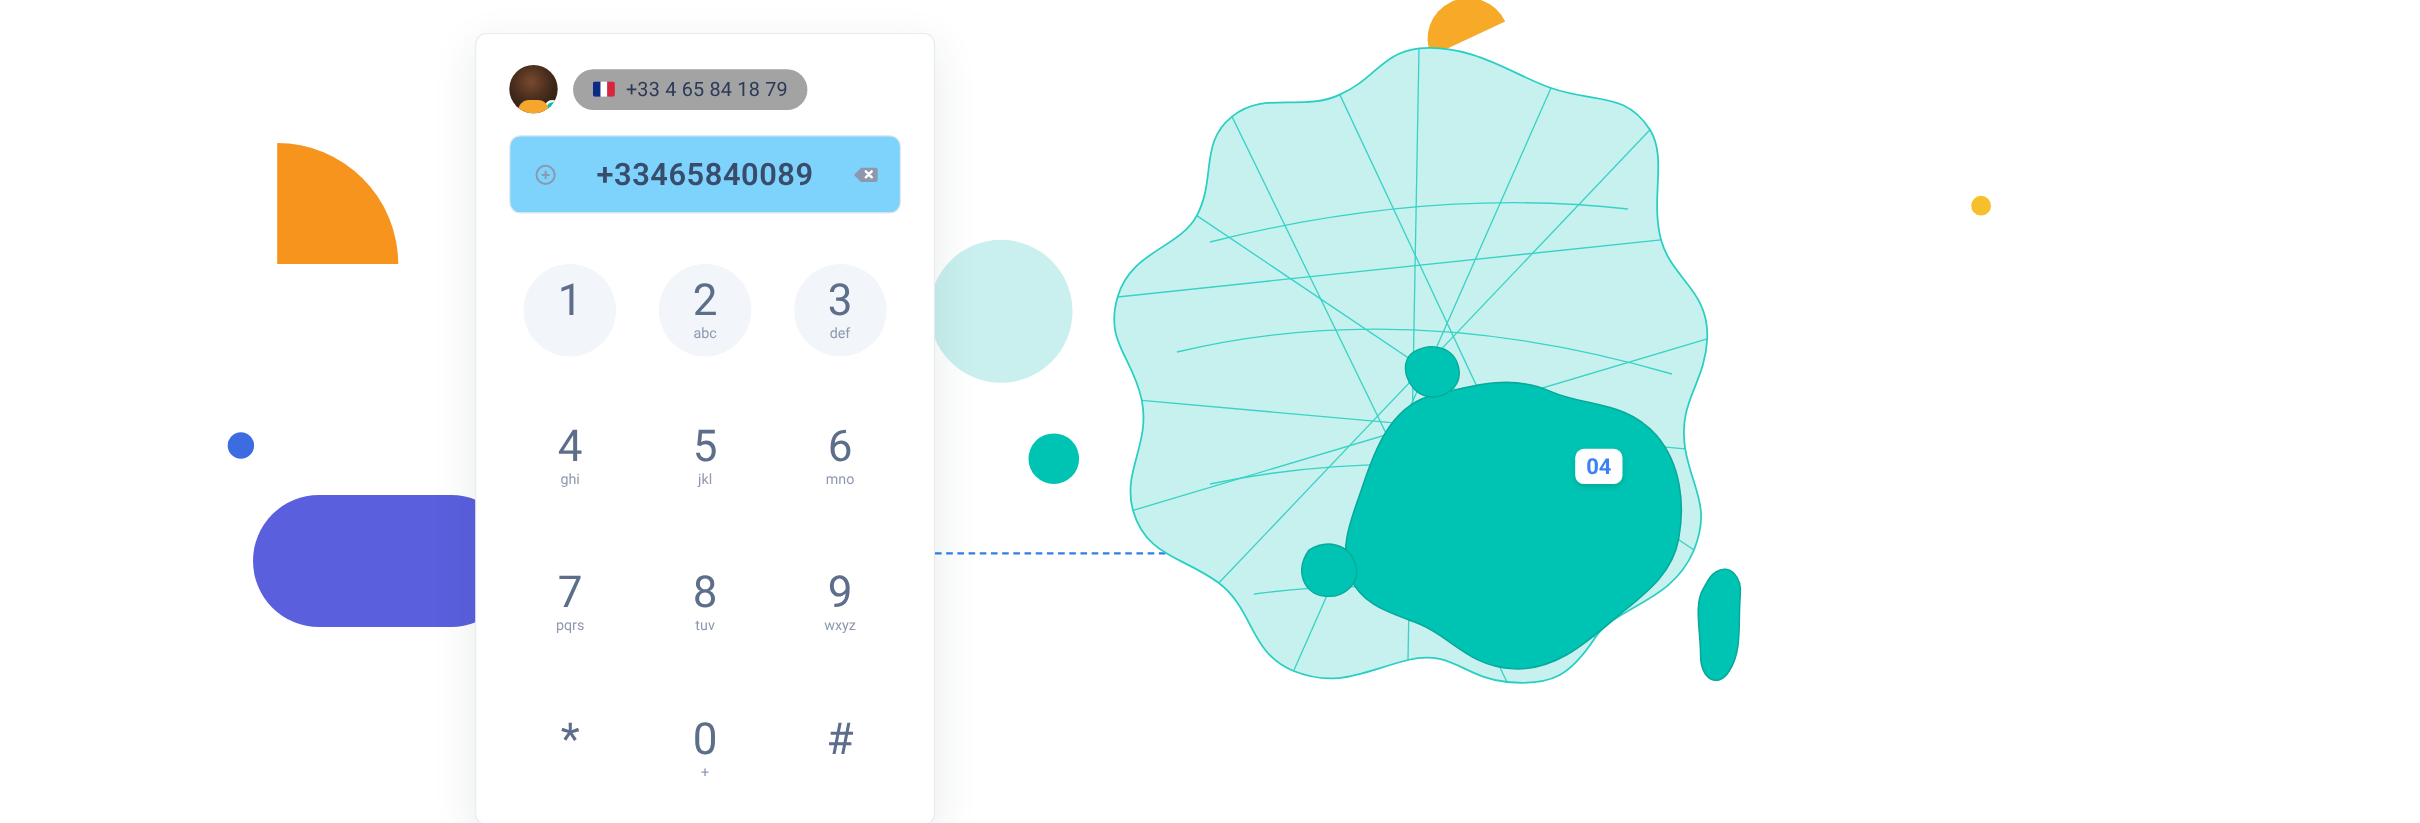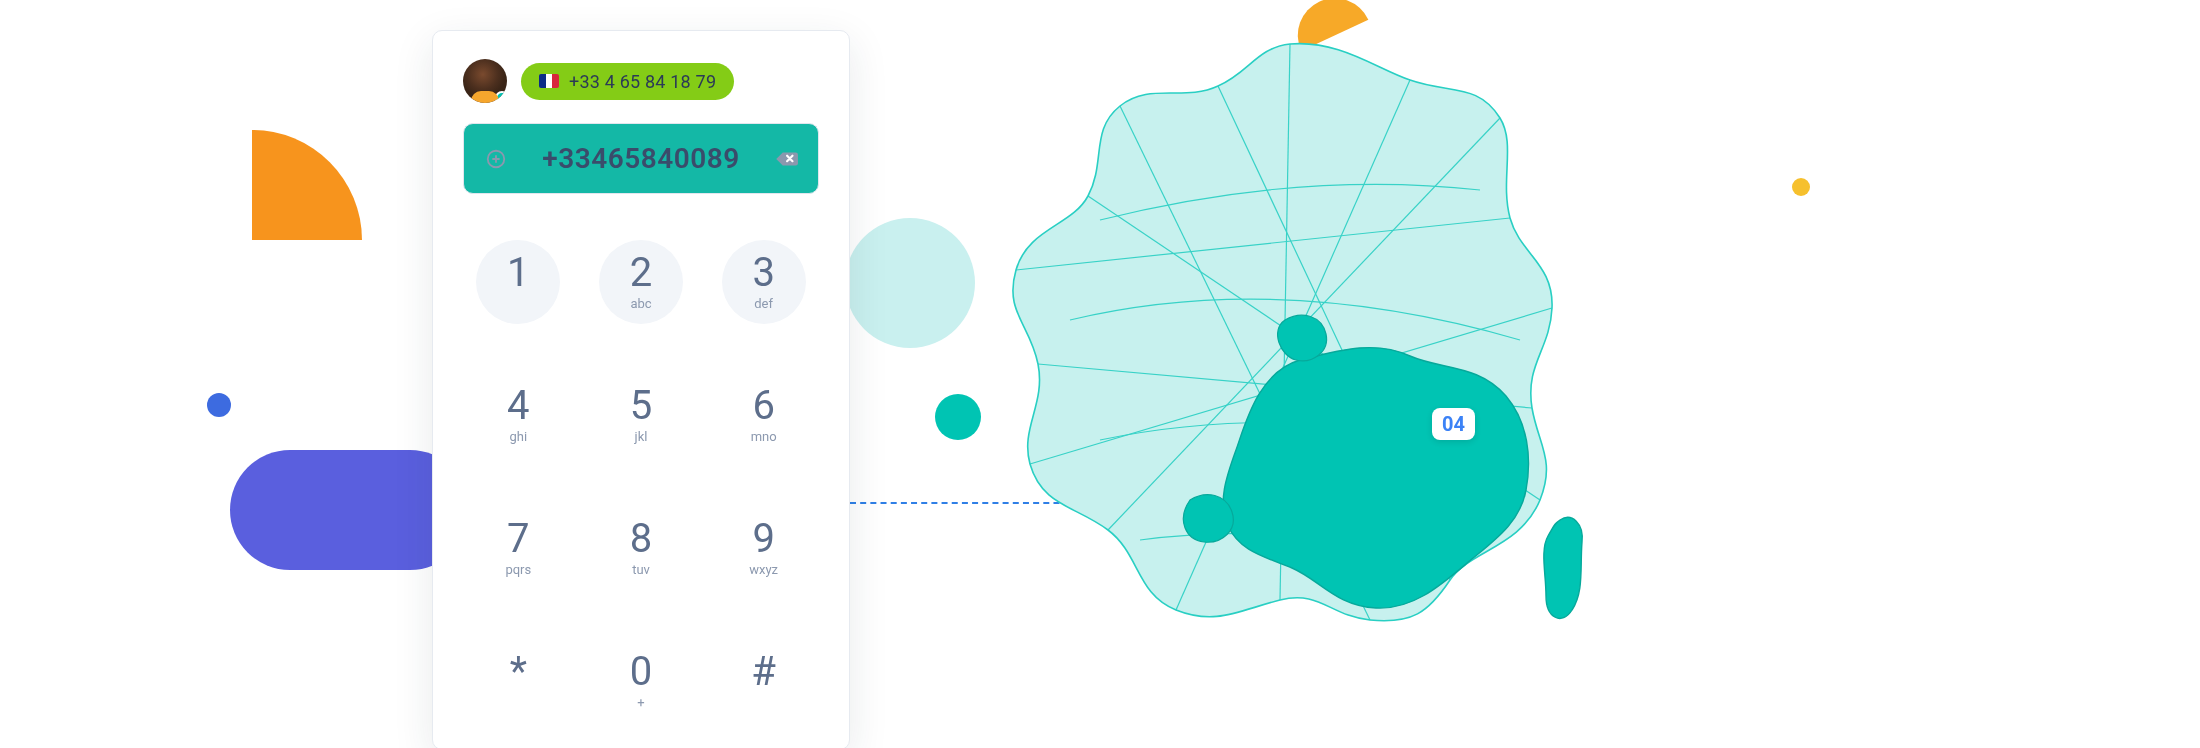--- a/index.html
+++ b/index.html
@@ -107,21 +107,21 @@
     right: -2px; bottom: -2px;
     width: 14px; height: 14px;
     border-radius: 50%;
     background: #00c4b3;
     border: 2px solid #fff;
   }
   .origin-pill {
     display: flex;
     align-items: center;
     gap: 10px;
-    background: #84cc16;
+    background: #a3a3a3;
     border-radius: 22px;
     padding: 8px 18px;
     color: #2b3a57;
     font-size: 18px;
     letter-spacing: 0.2px;
   }
   .flag-fr {
     width: 20px; height: 14px;
     border-radius: 2px;
     display: inline-flex;
@@ -130,21 +130,21 @@
   .flag-fr span { flex:1; }
   .flag-fr span:nth-child(1){ background:#0b2b86; }
   .flag-fr span:nth-child(2){ background:#ffffff; }
   .flag-fr span:nth-child(3){ background:#d7263d; }
 
   .number-input {
     display: flex;
     align-items: center;
     justify-content: space-between;
     gap: 12px;
-    background: #14b8a6;
+    background: #7dd3fc;
     border: 1px solid #e1e6ee;
     border-radius: 10px;
     padding: 18px 18px;
     margin-bottom: 30px;
   }
   .number-input .add-icon,
   .number-input .backspace-icon {
     width: 28px; height: 28px;
     display:flex; align-items:center; justify-content:center;
     color:#8b98ae;

